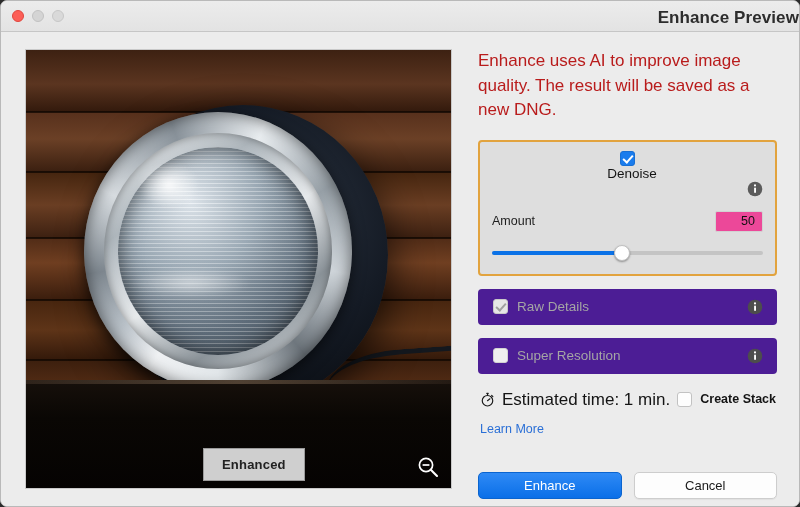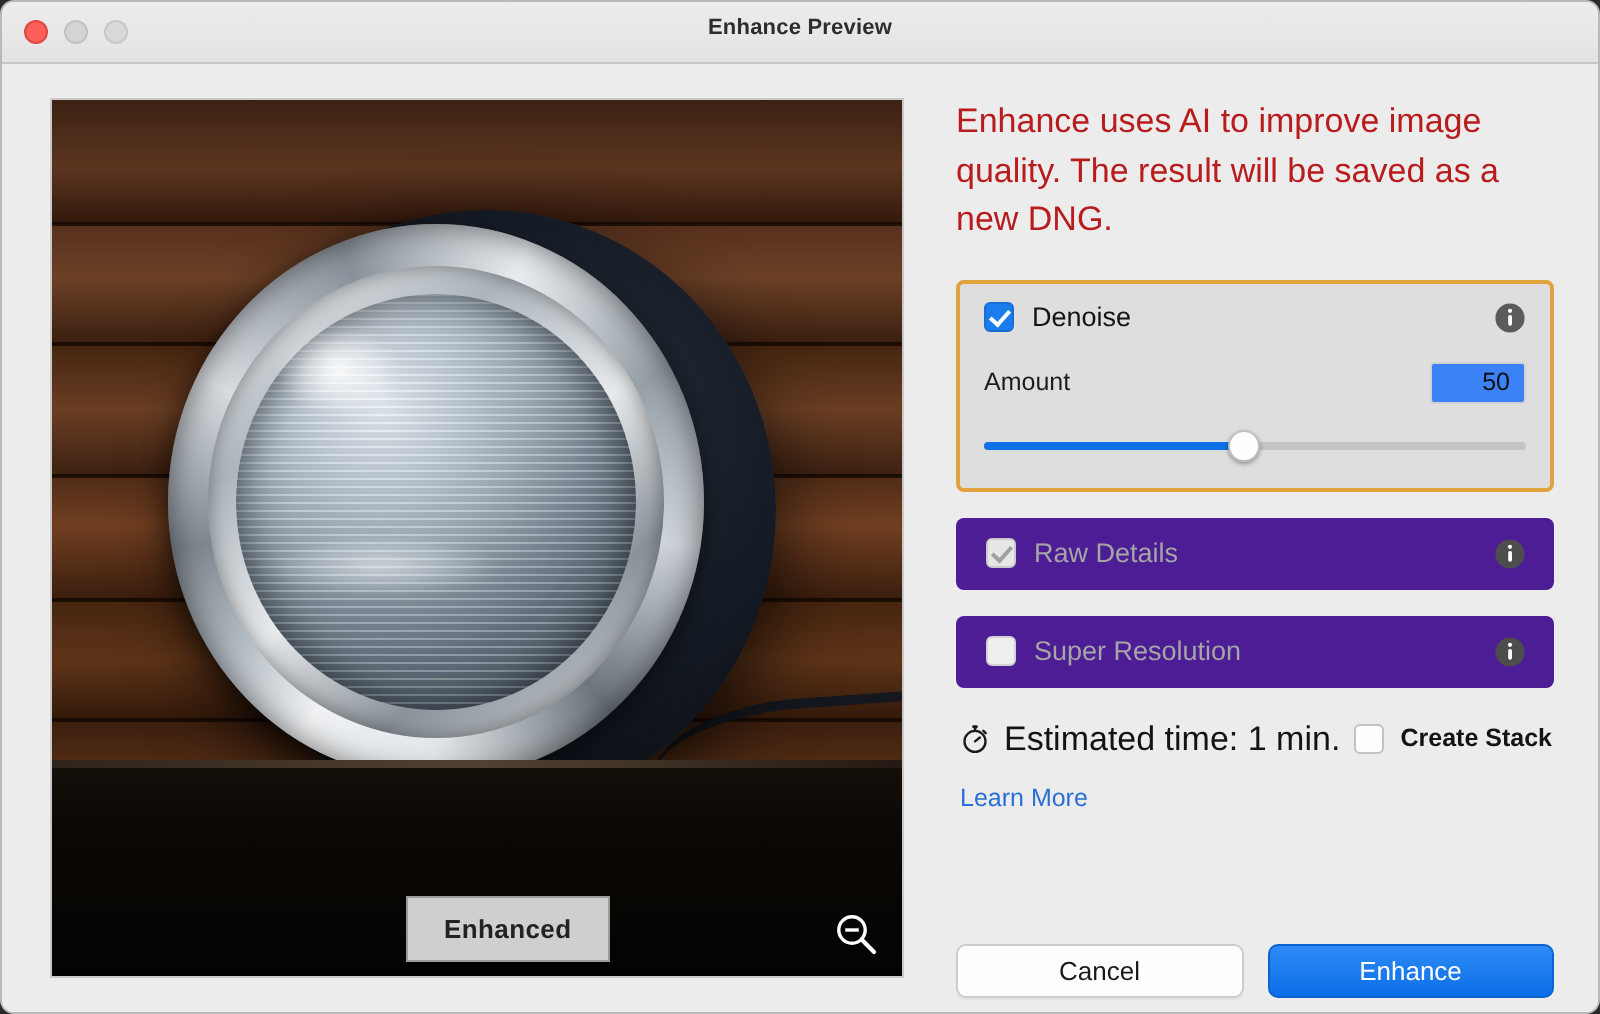--- a/index.html
+++ b/index.html
@@ -41,22 +41,22 @@
     border-radius: 50%;
     display: block;
   }
   .light.close  { background: #fc5f57; border: 0.5px solid #e0463e; }
   .light.min    { background: #d4d4d4; border: 0.5px solid #c2c2c2; }
   .light.max    { background: #d9d9d9; border: 0.5px solid #c7c7c7; }
 
   #title-text {
     position: absolute;
     left: 0; right: 0; top: 7px;
-    text-align: center;
-    font-size: 11px;
+    text-align: right;
+    font-size: 17px;
     font-weight: bold;
     color: #2d2d2d;
     letter-spacing: 0.1px;
   }
 
   
   #content {
     position: relative;
     height: 475px;
     background: #ececec;
@@ -239,20 +239,21 @@
   #denoise-group {
     margin-top: 17px;
     border: 2px solid #e2a33e;
     border-radius: 4px;
     background: #dedede;
     padding: 9px 12px 13px 12px;
   }
   .row {
     display: flex;
     align-items: center;
+    flex-direction: column;
   }
   .cb {
     width: 15px; height: 15px;
     border-radius: 3px;
     flex: none;
     display: inline-block;
     position: relative;
   }
   .cb.on {
     background: #1a7ced;
@@ -306,21 +307,21 @@
     font-size: 12.5px;
     color: #1d1d1d;
   }
   #amount-value {
     margin-left: auto;
     width: 48px;
     text-align: right;
     padding: 2px 7px 3px 0;
     font-size: 12.5px;
     color: #111;
-    background: #3b82f6;
+    background: #ec4899;
     border: 1px solid #d2d2d2;
     border-radius: 2px;
   }
   #slider {
     position: relative;
     margin-top: 13px;
     height: 16px;
   }
   #track {
     position: absolute;
@@ -542,18 +543,18 @@
         <span id="stack-wrap">
           <span class="cb off"></span>
           <span id="stack-label">Create Stack</span>
         </span>
       </div>
 
       <a id="learn-more" style="color: rgb(42, 111, 214);">Learn More</a>
     </div>
 
     <div id="footer">
+      <div class="btn" id="enhance-btn">Enhance</div>
       <div class="btn" id="cancel-btn">Cancel</div>
-      <div class="btn" id="enhance-btn">Enhance</div>
     </div>
 
   </div>
 </div>
 
 </body></html>

